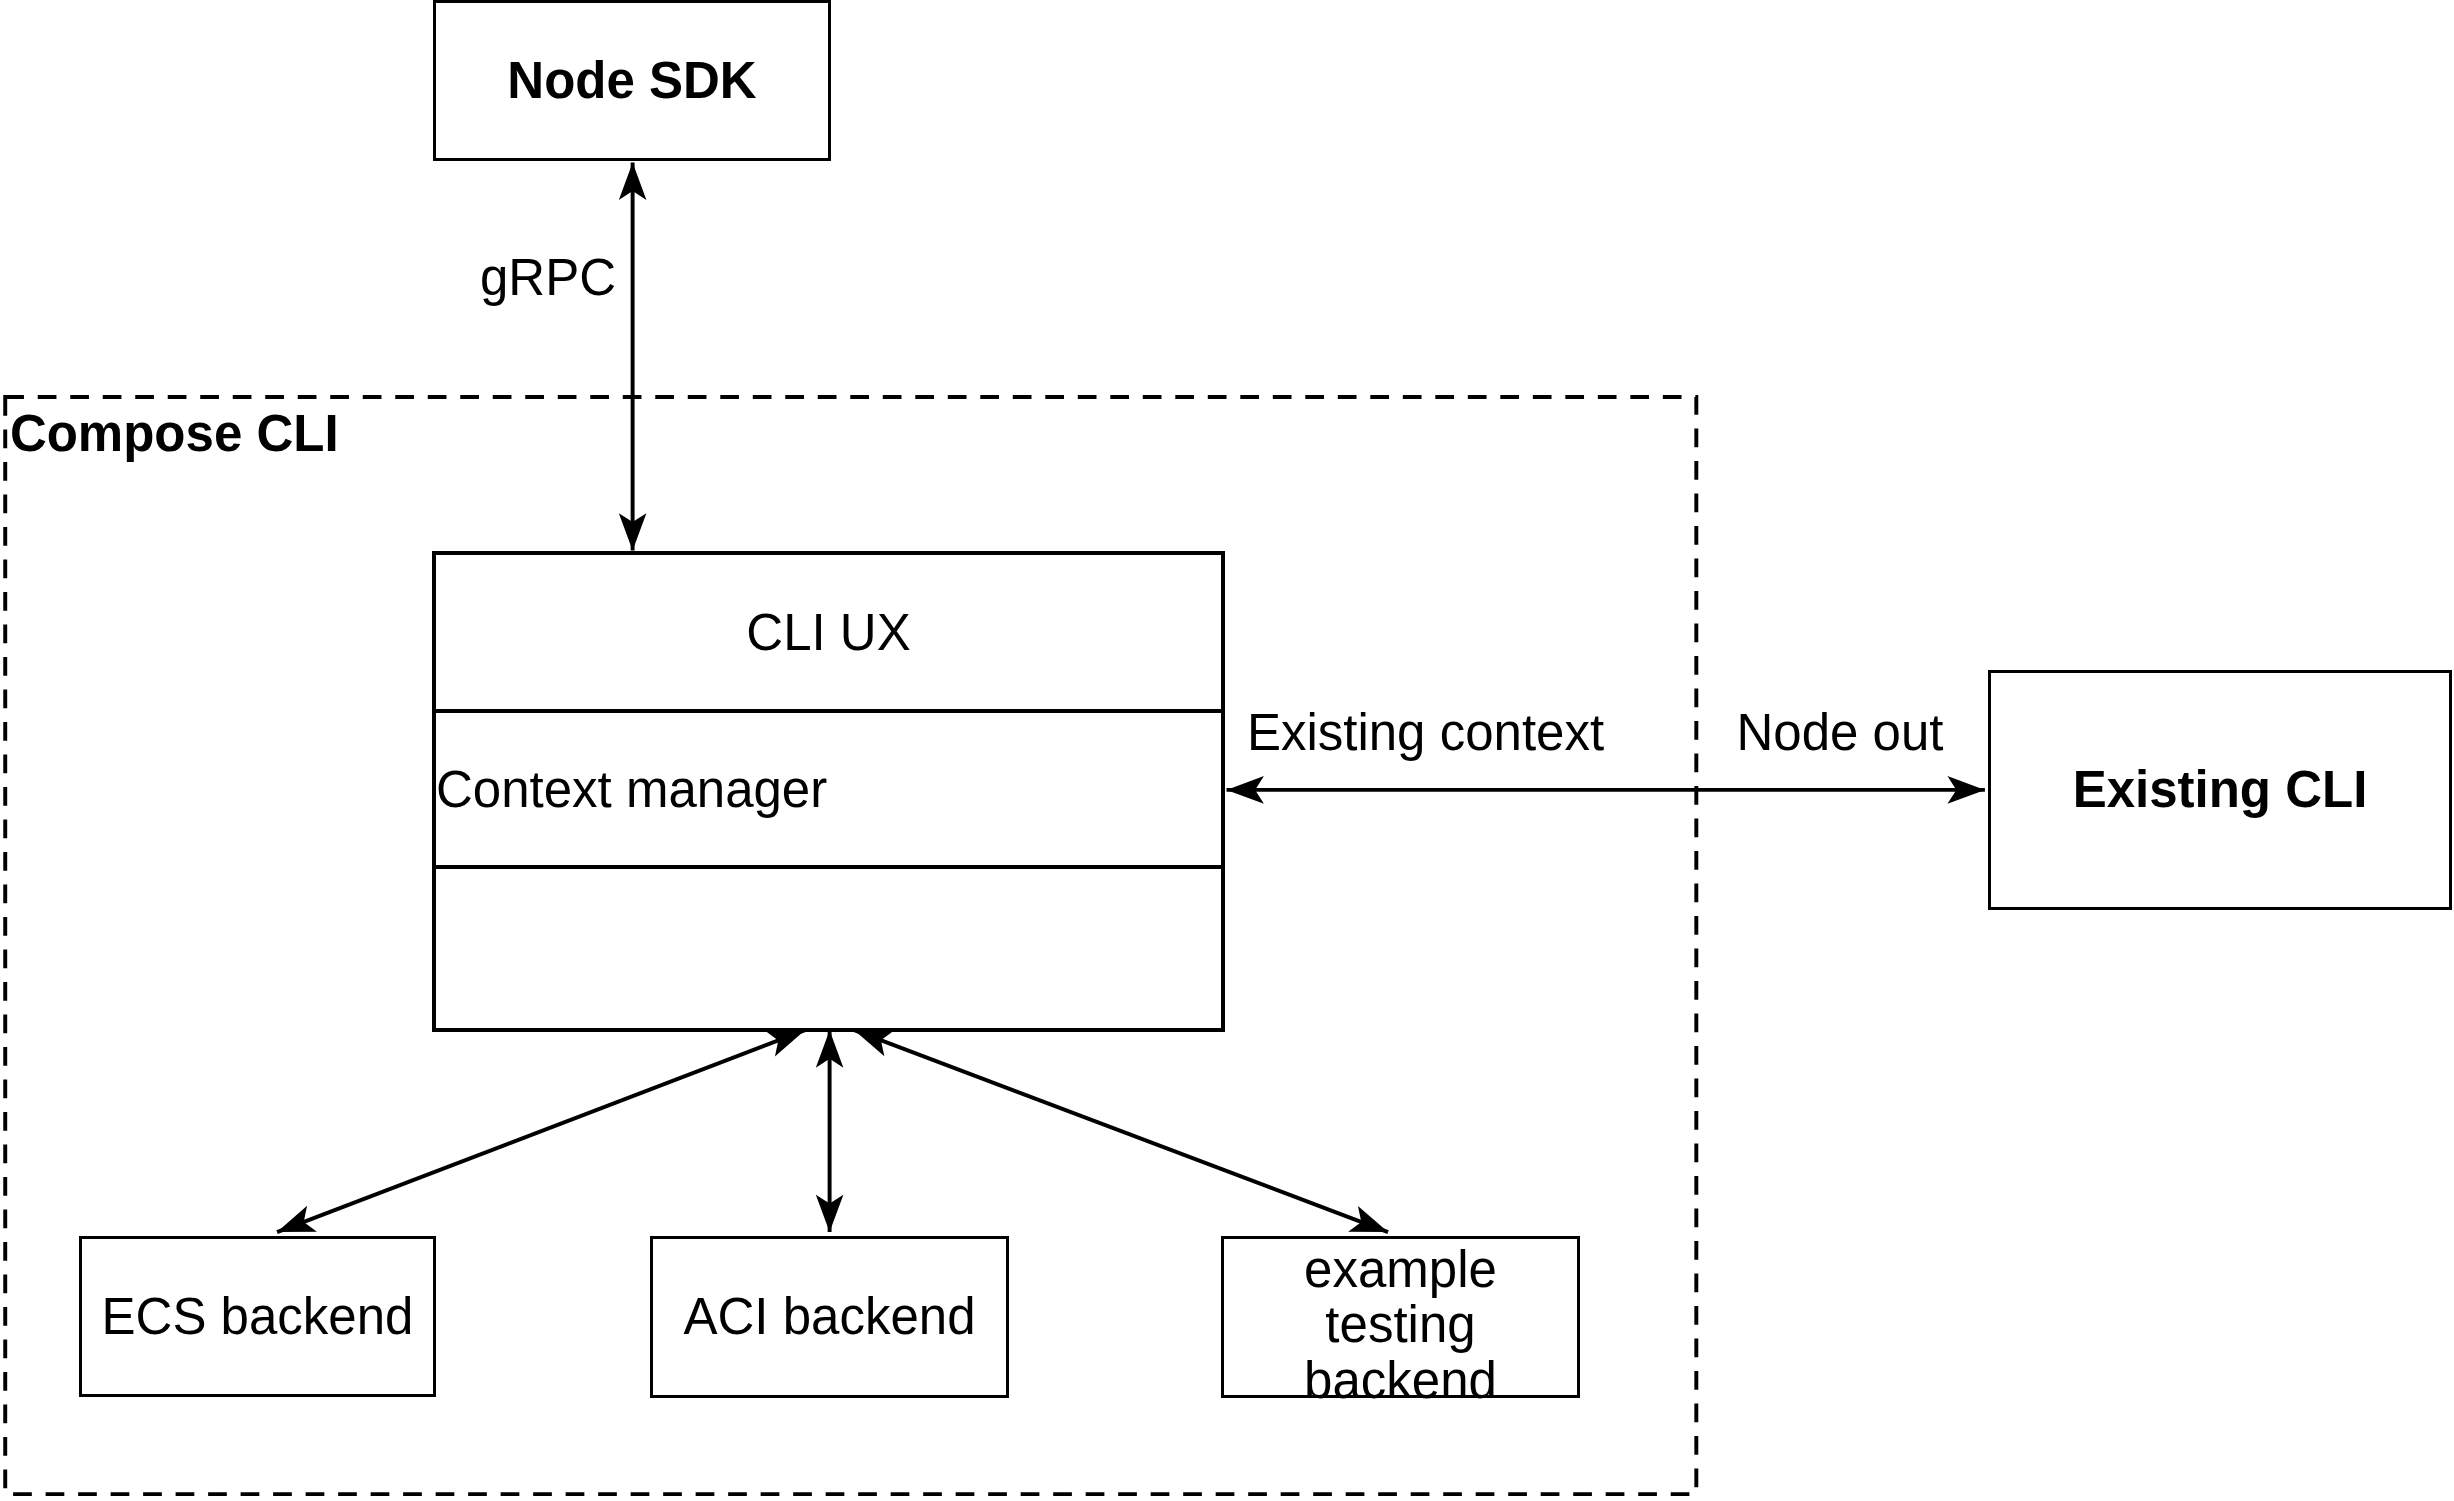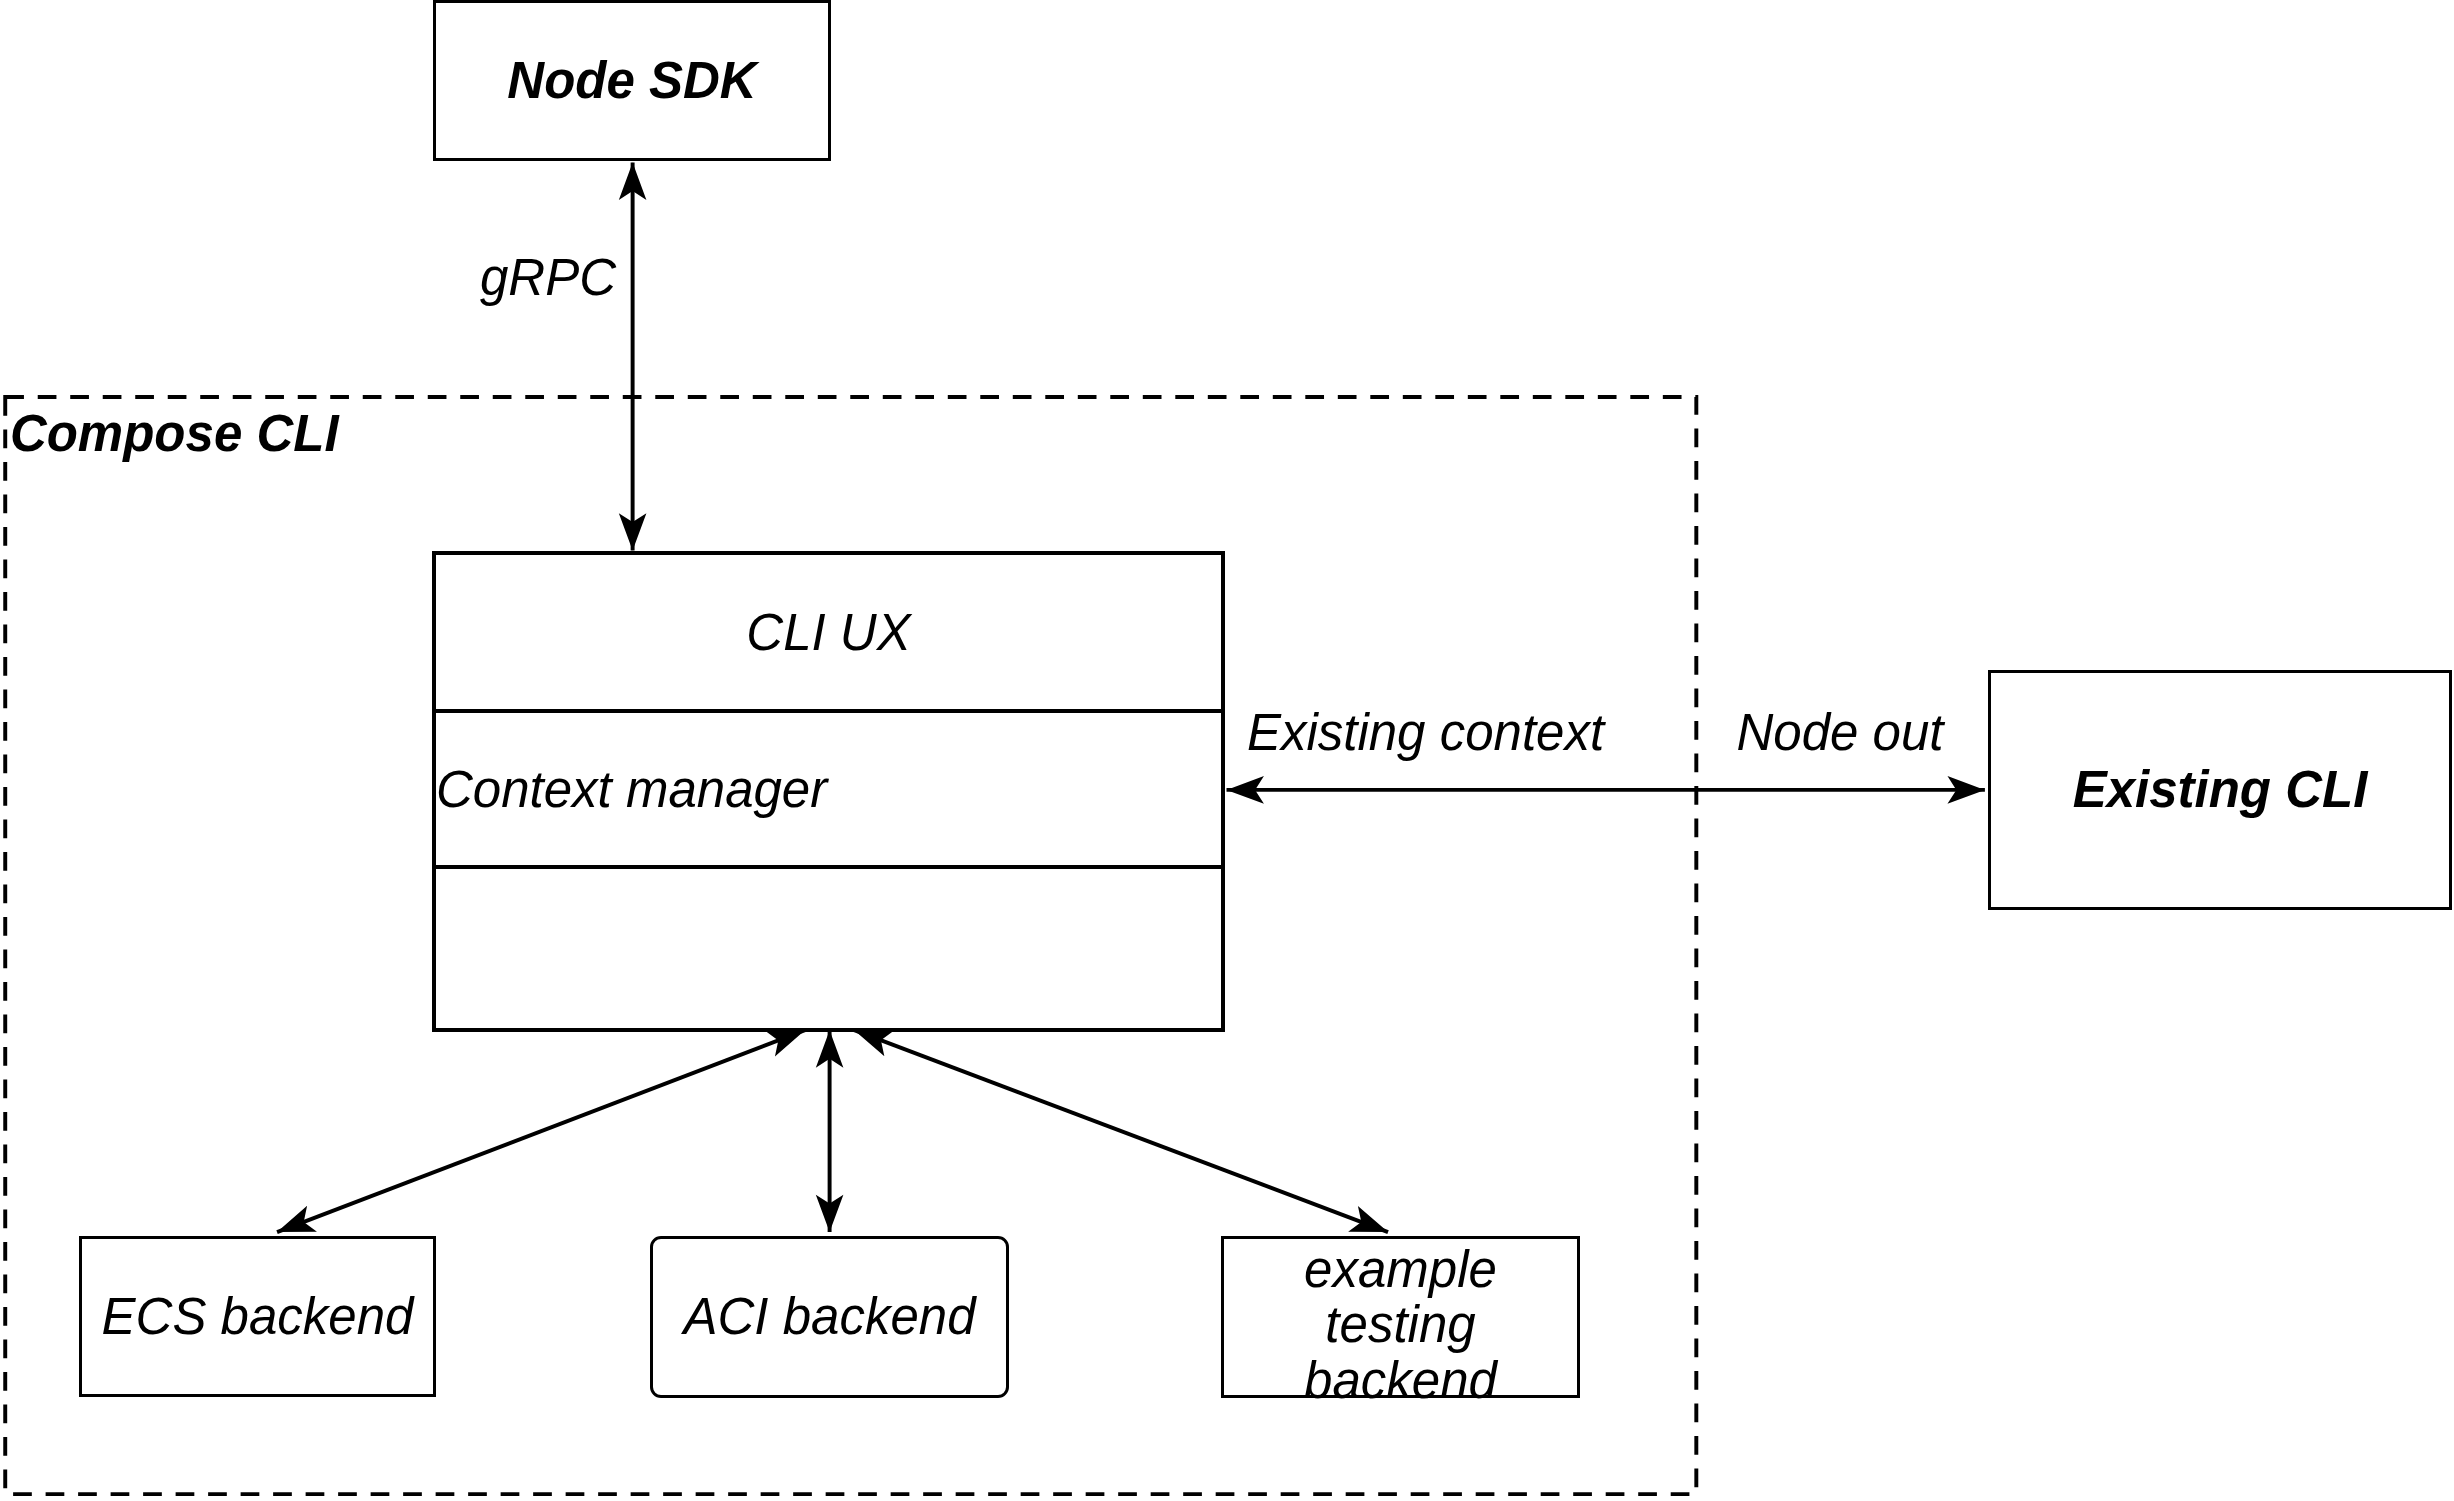--- a/index.html
+++ b/index.html
@@ -9,42 +9,41 @@
   }
   *{box-sizing:border-box;margin:0;padding:0;}
   html,body{background:var(--bg);}
   body{font-family:"Liberation Sans","DejaVu Sans",sans-serif;color:var(--text);}
   .canvas{
     position:relative;
     width:2455px;
     height:1501px;
     background:var(--bg);
     overflow:hidden;
-    font-style:italic;
   }
   
   .node{
     position:absolute;
     background:var(--bg);
     border:3.9px solid var(--stroke);
     display:flex;
     align-items:center;
     justify-content:center;
     text-align:center;
   }
   .node .lbl{
     font-size:51px;
     line-height:1.08;
     white-space:nowrap;
   }
   .bold .lbl{font-weight:bold;}
   .node-sdk{left:433px;top:0px;width:398px;height:161px;}
   .existing-cli{left:1988px;top:670px;width:464px;height:240px;text-align:center;}
   .ecs-backend{left:79px;top:1236px;width:357px;height:161px;}
-  .aci-backend{left:650px;top:1236px;width:359px;height:162px;border-radius:11px;}
+  .aci-backend{left:650px;top:1236px;width:359px;height:162px;}
   .testing-backend{left:1221px;top:1236px;width:359px;height:162px;}
   .testing-backend .lbl{white-space:normal;margin-top:16px;}
   
   .stack{
     position:absolute;
     left:432px;top:551px;width:793px;height:481px;
     border:4.9px solid var(--stroke);
     background:var(--bg);
     display:flex;
     flex-direction:column;

